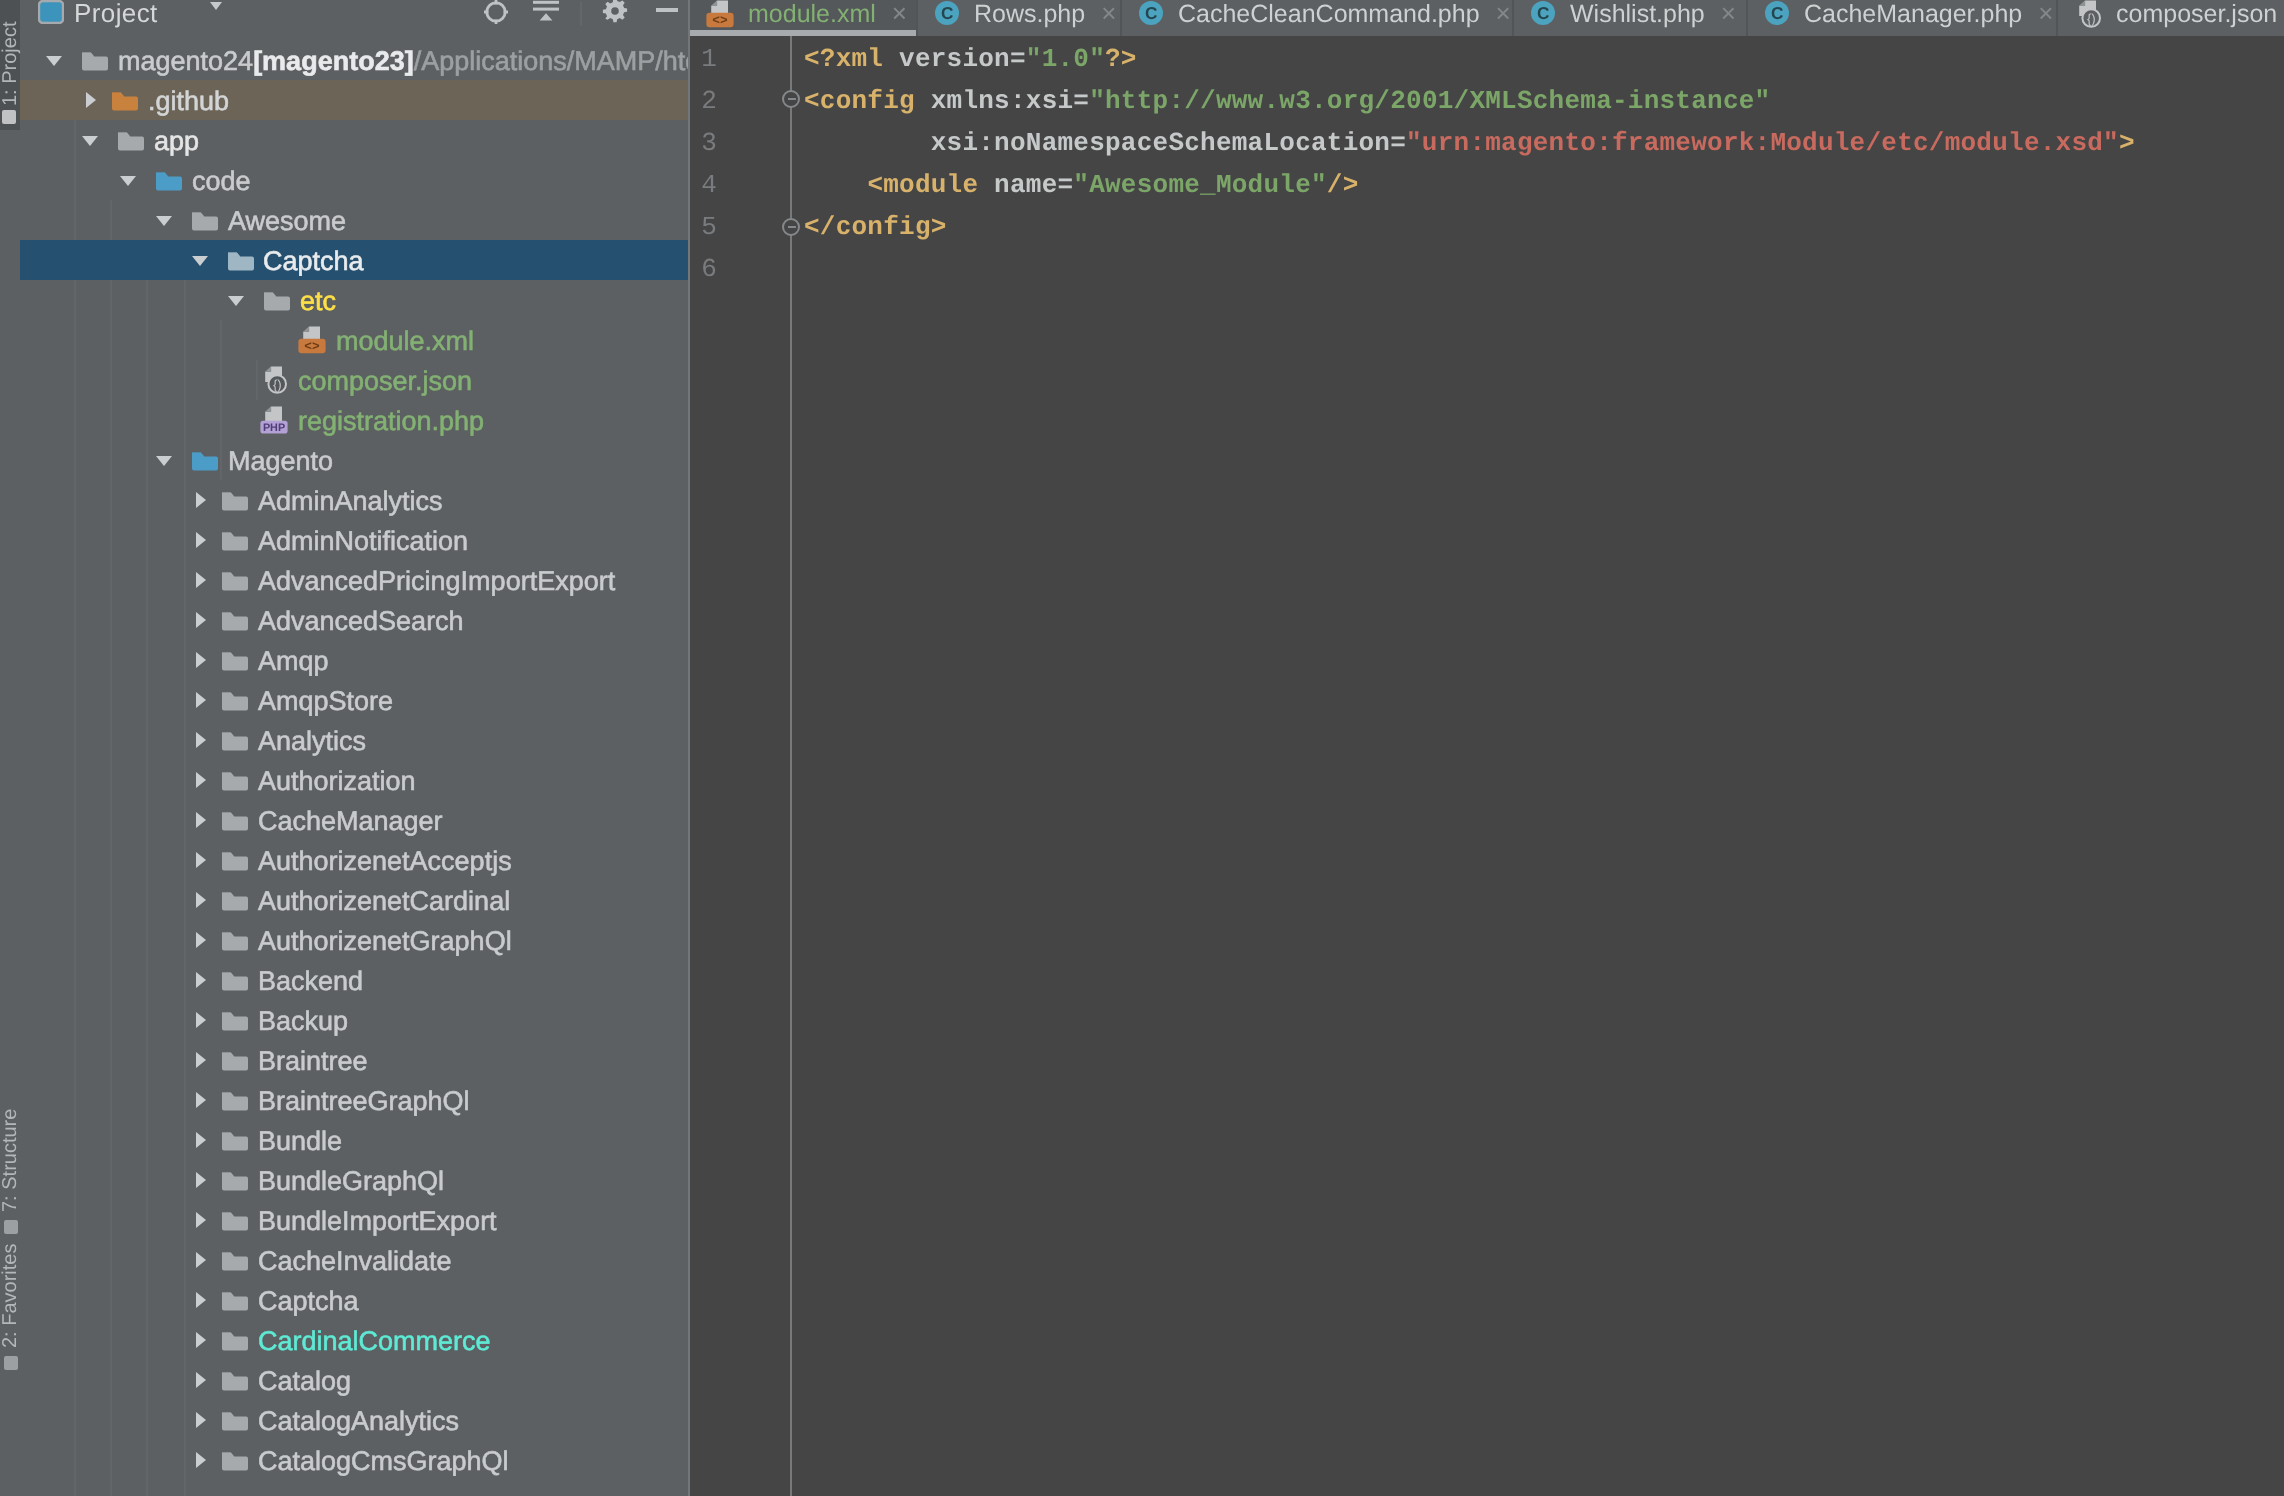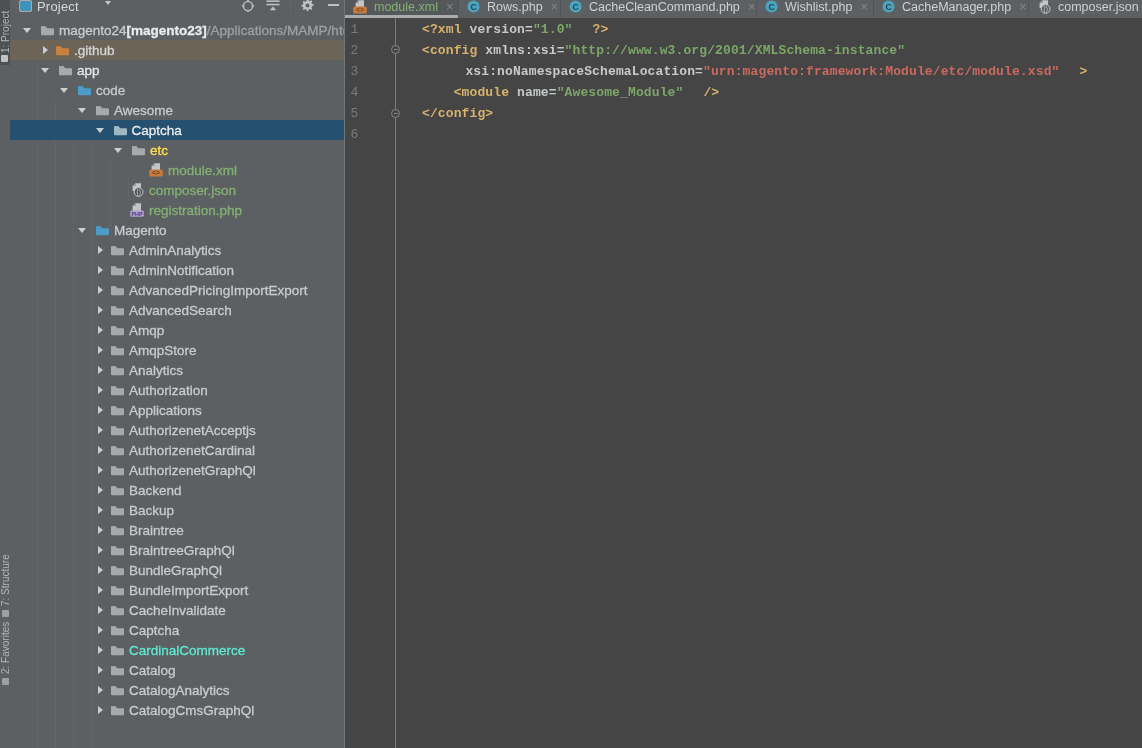--- a/index.html
+++ b/index.html
@@ -28,21 +28,21 @@
 .tab .x { font-size:13px; color:#84878a; margin-left:8px; margin-top:-1px; }
 .tab.sel { background:#55585b; }
 .tab:last-child { border-right:none; }
 .tab.sel:after { content:""; position:absolute; left:0; bottom:0; width:100%; height:3px; background:#a8abad; }
 pre { font-family:"Liberation Mono",monospace; font-size:13px; line-height:21px; font-weight:bold; letter-spacing:0.12px; }
 #lnums { position:absolute; left:0px; top:19px; width:13.5px; text-align:right; color:#797c7e; font-weight:normal; }
 #foldline { position:absolute; left:50px; top:18px; width:1px; height:730px; background:#77797b; }
 .fold { position:absolute; left:46px; width:9px; height:9px; border-radius:50%; background:#454546; border:1px solid #85888a; z-index:2; }
 .fold:after { content:""; position:absolute; left:1.5px; top:3px; width:4px; height:1px; background:#85888a; }
 #code { position:absolute; left:57px; top:19px; }
-.t { color:#d8b26a;margin-left:20px; } .a { color:#c6c9ca; } .s { color:#7ca668; } .r { color:#c96a5f; }
+.t { color:#d8b26a; } .a { color:#c6c9ca; } .s { color:#7ca668; } .r { color:#c96a5f; }
 </style></head><body>
 
 <div id="editor">
   <div id="tabbar">
       <div class="tab sel" style="width:114px;">
         <svg width="14" height="14" viewBox="0 0 14 14" style="flex:none">
           <path d="M5.6 0.2 H11 V8 H2.6 V3 Z" fill="#c3c5c7"></path>
           <path d="M5.6 0.2 V3 H2.6 Z" fill="#8f9294"></path>
           <rect x="0.2" y="6.4" width="13.6" height="7.2" rx="1.6" fill="#c87a3e"></rect>
           <text x="7" y="12.2" font-size="6.4" font-weight="bold" fill="#6e3c14" text-anchor="middle" font-family="Liberation Mono, monospace">&lt;&gt;</text>
@@ -355,21 +355,21 @@
       </div>
 <div class="row">
         <span class="ind" style="width:86px"></span>
         <span class="ac"></span>
         <span class="gap9"></span>
         <svg width="14" height="12" viewBox="0 0 14 12" style="flex:none">
           <path d="M1 2.2 h4.4 l1.7 2 h5.9 a1 1 0 0 1 1 1 v5 a1 1 0 0 1 -1 1 H2 a1 1 0 0 1 -1 -1 Z" fill="#a7aaac"></path>
           <path d="M1 2.2 h4.4 l1.7 2 h-6.1 Z" fill="#a7aaac" opacity=".75"></path>
         </svg>
         <span class="gap3"></span>
-        <span style="color:#c9cbcd;font-weight:normal">Applications</span>
+        <span style="color:#c9cbcd;font-weight:normal">CacheManager</span>
       </div>
 <div class="row">
         <span class="ind" style="width:86px"></span>
         <span class="ac"></span>
         <span class="gap9"></span>
         <svg width="14" height="12" viewBox="0 0 14 12" style="flex:none">
           <path d="M1 2.2 h4.4 l1.7 2 h5.9 a1 1 0 0 1 1 1 v5 a1 1 0 0 1 -1 1 H2 a1 1 0 0 1 -1 -1 Z" fill="#a7aaac"></path>
           <path d="M1 2.2 h4.4 l1.7 2 h-6.1 Z" fill="#a7aaac" opacity=".75"></path>
         </svg>
         <span class="gap3"></span>
@@ -433,20 +433,31 @@
 <div class="row">
         <span class="ind" style="width:86px"></span>
         <span class="ac"></span>
         <span class="gap9"></span>
         <svg width="14" height="12" viewBox="0 0 14 12" style="flex:none">
           <path d="M1 2.2 h4.4 l1.7 2 h5.9 a1 1 0 0 1 1 1 v5 a1 1 0 0 1 -1 1 H2 a1 1 0 0 1 -1 -1 Z" fill="#a7aaac"></path>
           <path d="M1 2.2 h4.4 l1.7 2 h-6.1 Z" fill="#a7aaac" opacity=".75"></path>
         </svg>
         <span class="gap3"></span>
         <span style="color:#c9cbcd;font-weight:normal">BraintreeGraphQl</span>
+      </div>
+<div class="row">
+        <span class="ind" style="width:86px"></span>
+        <span class="ac"></span>
+        <span class="gap9"></span>
+        <svg width="14" height="12" viewBox="0 0 14 12" style="flex:none">
+          <path d="M1 2.2 h4.4 l1.7 2 h5.9 a1 1 0 0 1 1 1 v5 a1 1 0 0 1 -1 1 H2 a1 1 0 0 1 -1 -1 Z" fill="#a7aaac"></path>
+          <path d="M1 2.2 h4.4 l1.7 2 h-6.1 Z" fill="#a7aaac" opacity=".75"></path>
+        </svg>
+        <span class="gap3"></span>
+        <span style="color:#c9cbcd;font-weight:normal">Bundle</span>
       </div>
 <div class="row">
         <span class="ind" style="width:86px"></span>
         <span class="ac"></span>
         <span class="gap9"></span>
         <svg width="14" height="12" viewBox="0 0 14 12" style="flex:none">
           <path d="M1 2.2 h4.4 l1.7 2 h5.9 a1 1 0 0 1 1 1 v5 a1 1 0 0 1 -1 1 H2 a1 1 0 0 1 -1 -1 Z" fill="#a7aaac"></path>
           <path d="M1 2.2 h4.4 l1.7 2 h-6.1 Z" fill="#a7aaac" opacity=".75"></path>
         </svg>
         <span class="gap3"></span>

